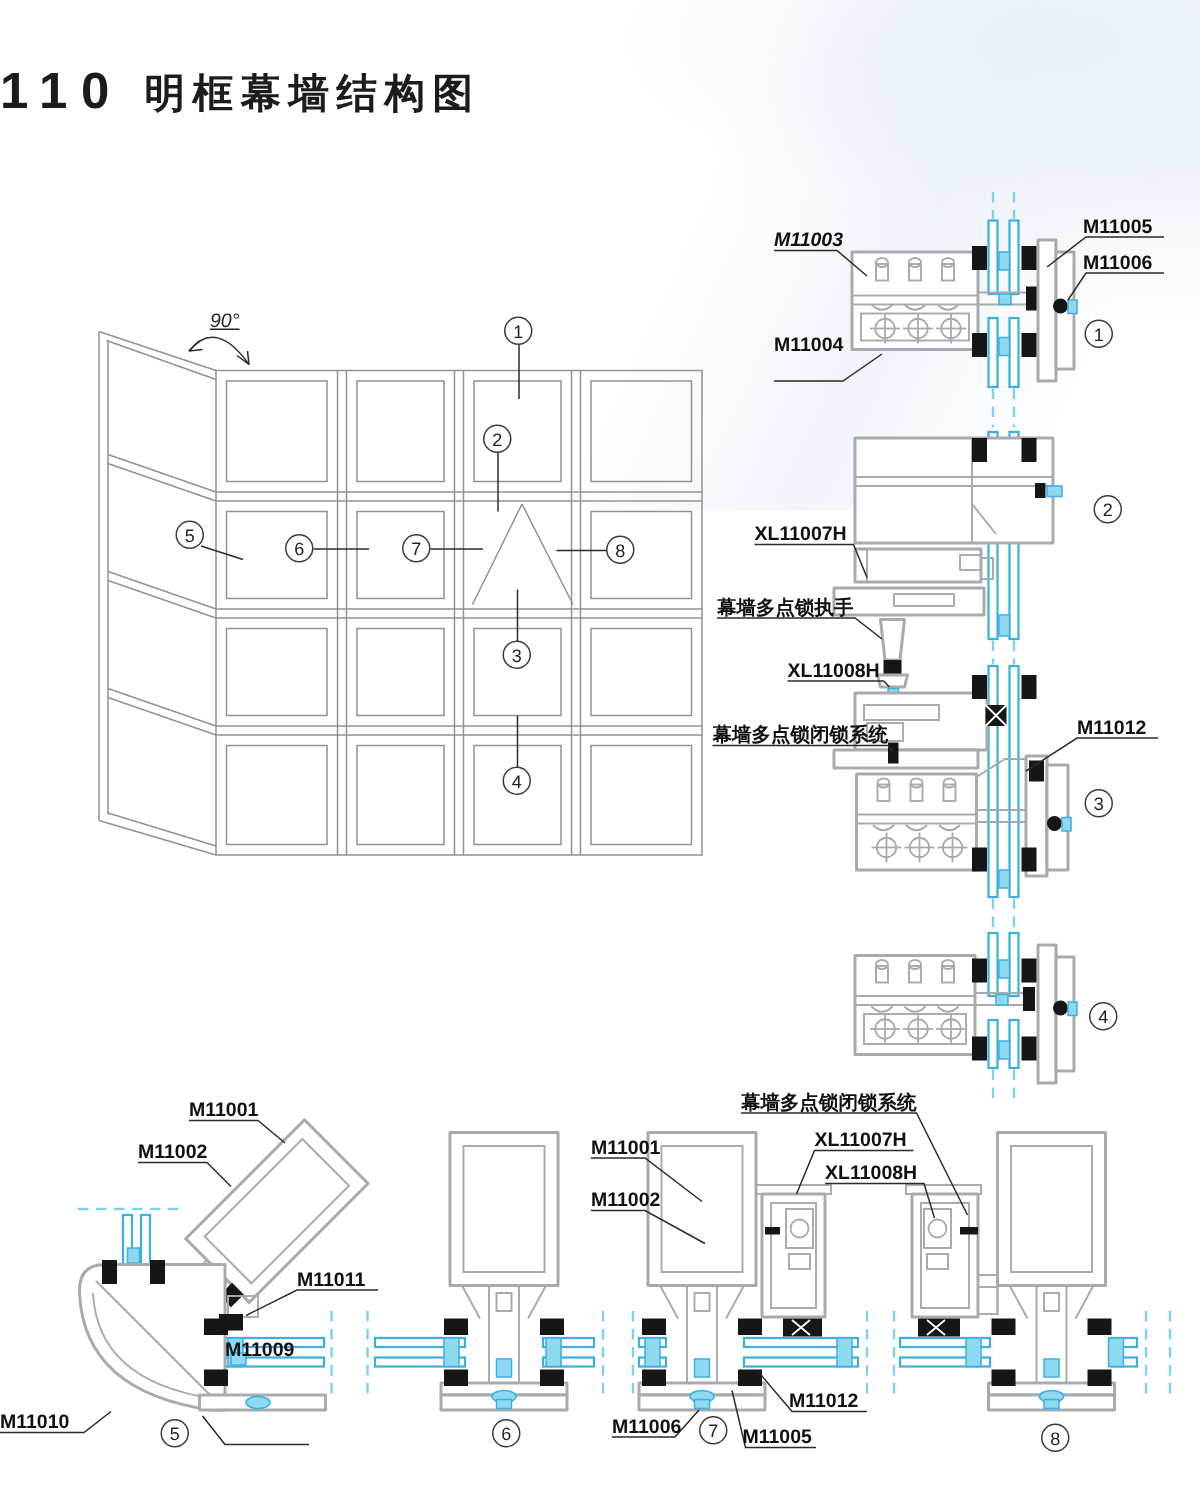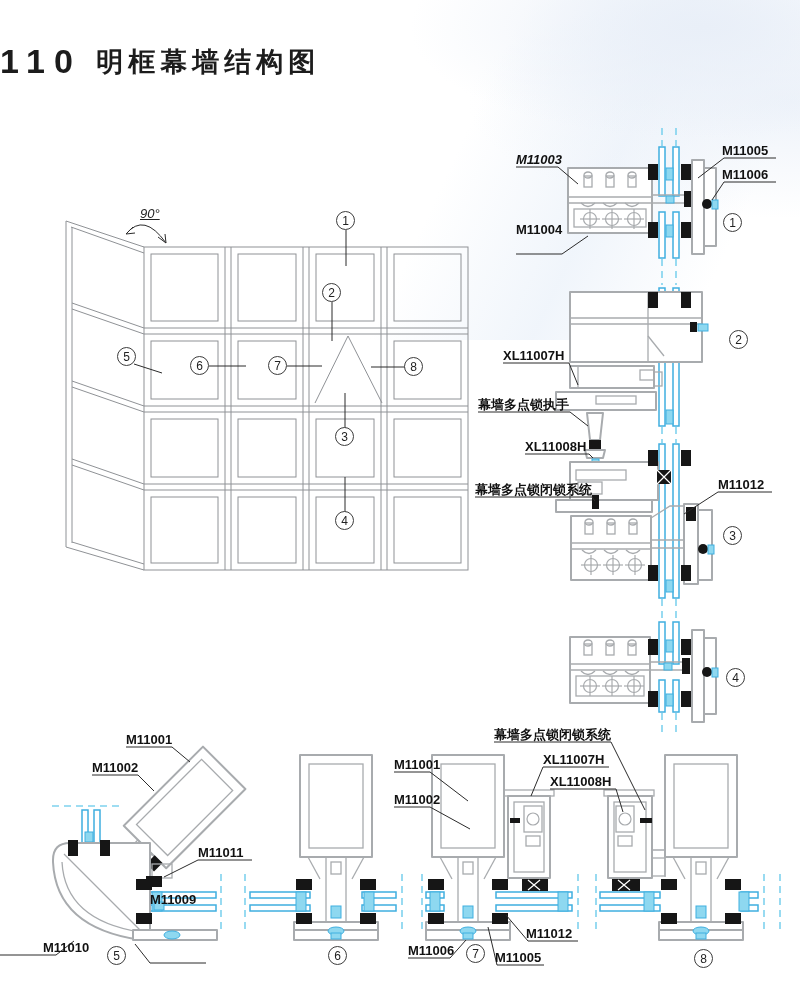--- a/index.html
+++ b/index.html
@@ -393,21 +393,21 @@
 <span class="lbl" style="left:516px;top:222px;">M11004</span>
 <span class="lbl" style="left:503px;top:348px;">XL11007H</span>
 <span class="lbl" style="left:478px;top:397px;">幕墙多点锁执手</span>
 <span class="lbl" style="left:525px;top:439px;">XL11008H</span>
 <span class="lbl" style="left:475px;top:482px;">幕墙多点锁闭锁系统</span>
 <span class="lbl" style="left:718px;top:477px;">M11012</span>
 
 <span class="lbl" style="left:126px;top:732px;">M11001</span>
 <span class="lbl" style="left:92px;top:760px;">M11002</span>
 <span class="lbl" style="left:198px;top:845px;">M11011</span>
-<span class="lbl" style="left:0px;top:940px;margin-left:43px;">M11010</span>
+<span class="lbl" style="left:0px;top:940px;">M11010</span>
 <span class="lbl" style="left:150px;top:892px;">M11009</span>
 <span class="lbl" style="left:394px;top:757px;">M11001</span>
 <span class="lbl" style="left:394px;top:792px;">M11002</span>
 <span class="lbl" style="left:494px;top:727px;">幕墙多点锁闭锁系统</span>
 <span class="lbl" style="left:543px;top:752px;">XL11007H</span>
 <span class="lbl" style="left:550px;top:774px;">XL11008H</span>
 <span class="lbl" style="left:526px;top:926px;">M11012</span>
 <span class="lbl" style="left:408px;top:943px;">M11006</span>
 <span class="lbl" style="left:495px;top:950px;">M11005</span>
 

